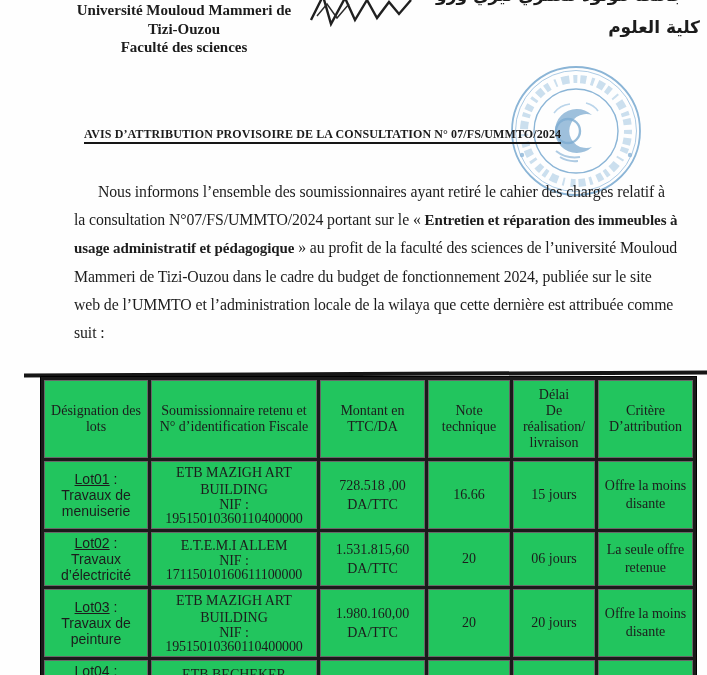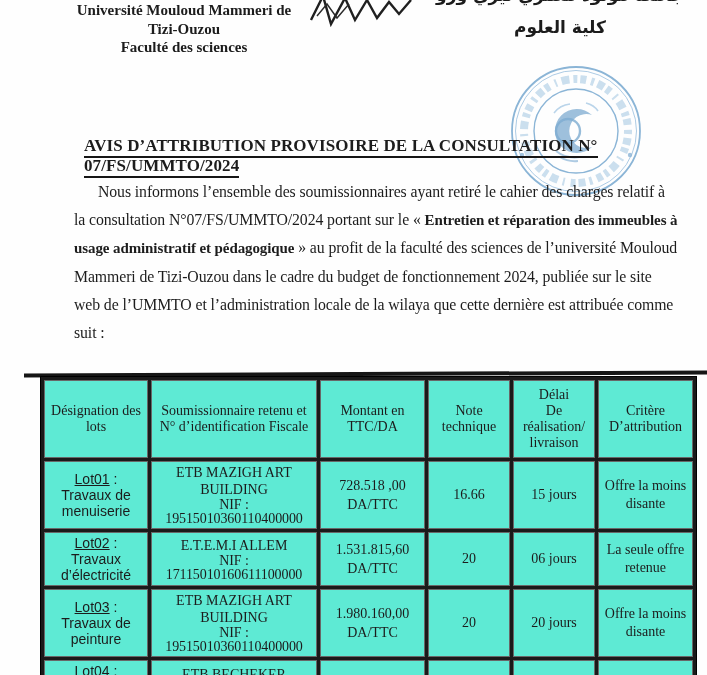--- a/index.html
+++ b/index.html
@@ -8,47 +8,47 @@
     background:#fefefe; overflow:hidden;
     font-family:"Liberation Serif", serif; color:#1c1c1c;
   }
   
   .org-fr {
     position:absolute; left:58px; top:1px; width:220px;
     text-align:center; font-weight:bold; font-size:15px; line-height:18.5px;margin-left:16px;
   }
   .arabic { font-family:"DejaVu Sans", sans-serif; font-weight:bold; direction:rtl; }
   .org-ar-top { position:absolute; left:420px; top:-15px; width:280px; text-align:center; font-size:17px; }
-  .org-ar     { position:absolute; left:420px; top:17px;  width:280px; text-align:center; font-size:17px; }
+  .org-ar     { position:absolute; left:420px; top:17px;  width:280px; font-size:17px; }
   .signature  { position:absolute; left:293px; top:-6px; }
   .stamp      { position:absolute; left:508px; top:63px; opacity:0.8; }
   
   .title {
-    position:absolute; left:84px; top:136px; width:600px;
-    font-size:17px; font-weight:bold; letter-spacing:0.1px;
+    position:absolute; left:84px; top:127px; width:600px;
+    font-size:12px; font-weight:bold; letter-spacing:0.1px;
   }
   .title span { border-bottom:2px solid #161616; padding-bottom:1px; }
   
   .body-text {
     position:absolute; left:74px; top:178px; width:604px; margin:0;
     font-size:15.8px; line-height:28.2px; text-indent:24px; letter-spacing:-0.1px;
   }
   .body-text .bold { font-weight:bold; font-size:15px; }
   
   .topline {
     position:absolute; left:24px; top:372px; width:683px; height:4px;
     background:#161616; transform:rotate(-0.25deg);
   }
   .doc-table {
     position:absolute; left:40px; top:376px;
     border-collapse:separate; border-spacing:3px;
     background:#1a1a1a; table-layout:fixed; border:1px solid #000;
   }
   .doc-table th, .doc-table td {
-    background:#5eead4; border:1px solid #686868; padding:2px 4px;
+    background:#22c55e; border:1px solid #686868; padding:2px 4px;
     overflow:hidden;
   }
   .doc-table th {
     font-weight:normal; font-size:14px; white-space:pre-line;
     text-align:center; vertical-align:middle;
   }
   .doc-table td { font-size:14px; text-align:center; vertical-align:middle; }
   thead tr { height:78px; }
   tbody tr:nth-child(1) { height:60px; }
   tbody tr:nth-child(2) { height:54px; }

